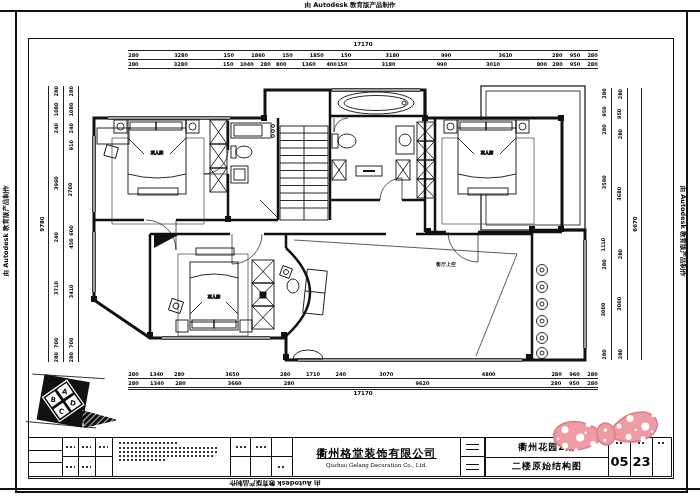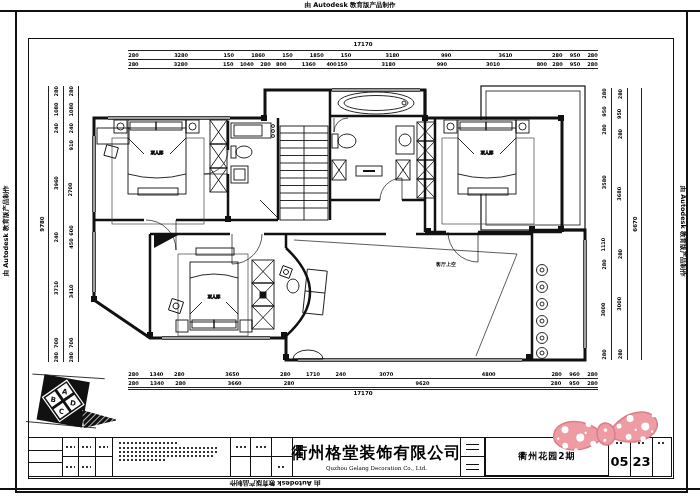--- a/index.html
+++ b/index.html
@@ -31,21 +31,21 @@
   .overall-v{display:flex;align-items:center;justify-content:center;}
   .overall-v span{transform:rotate(-90deg);font-size:5.5px;font-weight:bold;white-space:nowrap;}
   
   #titleblock{left:28px;top:437px;width:644px;height:40px;border:1.5px solid #111;display:flex;box-sizing:border-box;}
   .tb-col{border-right:1px solid #111;box-sizing:border-box;height:100%;}
   .tb-grid{display:grid;}
   .tb-cell{border-right:1px solid #111;border-bottom:1px solid #111;box-sizing:border-box;
            display:flex;align-items:center;justify-content:center;}
   .scribble{height:2px;background:repeating-linear-gradient(90deg,#333 0 2px,transparent 2px 4px);}
   .company{display:flex;flex-direction:column;align-items:center;justify-content:center;}
-  .company-cn{font-size:16px;font-weight:bold;letter-spacing:1px;white-space:nowrap;}
+  .company-cn{font-size:11px;font-weight:bold;letter-spacing:1px;white-space:nowrap;text-decoration:underline;}
   .company-en{font-size:5.5px;font-family:"DejaVu Serif","Liberation Serif",serif;white-space:nowrap;margin-top:1px;}
   .bars{width:13px;height:4px;border-top:1.5px solid #111;border-bottom:1.5px solid #111;}
   .proj{display:flex;flex-direction:column;}
   .proj-row{flex:1;display:flex;align-items:center;justify-content:center;font-size:9px;
             font-weight:bold;letter-spacing:1px;white-space:nowrap;box-sizing:border-box;}
   .numcell{display:flex;flex-direction:column;align-items:center;}
   .numcell .hdr{height:9px;display:flex;align-items:center;}
   .numcell .num{flex:1;display:flex;align-items:center;justify-content:center;font-size:13px;font-weight:bold;}
   svg text{font-family:"DejaVu Sans","Liberation Sans",sans-serif;}
   .t4{font-size:4px;font-weight:bold;}
@@ -476,20 +476,21 @@
     <div class="tb-col tb-grid" style="width:24px;grid-template-rows:1fr 1fr;">
       <div style="border-bottom:1px solid #111;display:flex;align-items:center;justify-content:center;">
           <div class="bars"></div>
         </div>
       <div style="display:flex;align-items:center;justify-content:center;">
           <div class="bars"></div>
         </div>
     </div>
     <div class="tb-col proj" style="width:124px;border-left:1px solid #111;">
       <div class="proj-row" style="border-bottom:1.5px solid #111;">衢州花园2期</div>
+      <div class="proj-row">二楼原始结构图</div>
     </div>
     <div class="tb-col numcell" style="width:22px;">
       <div class="hdr">
           <div class="scribble" style="width:8px;"></div>
         </div>
       <div class="num">05</div>
     </div>
     <div class="tb-col numcell" style="width:22px;">
       <div class="hdr">
           <div class="scribble" style="width:8px;"></div>

